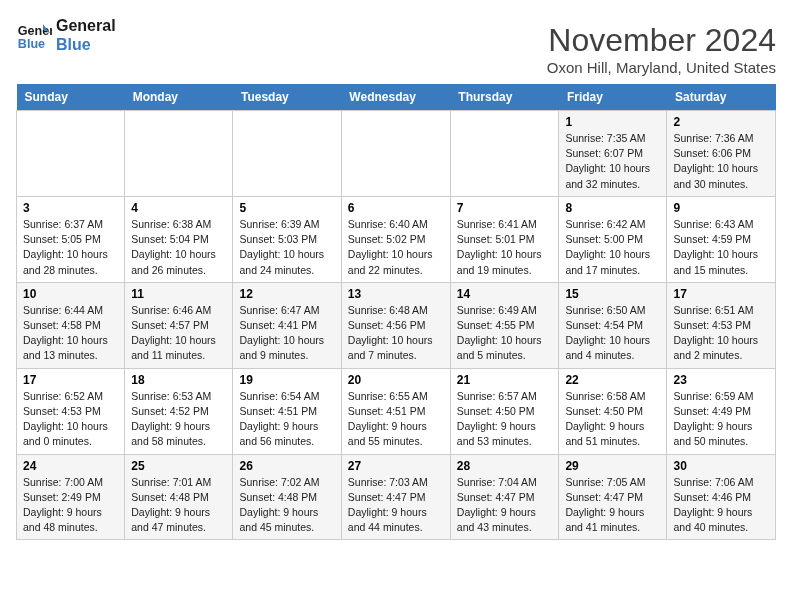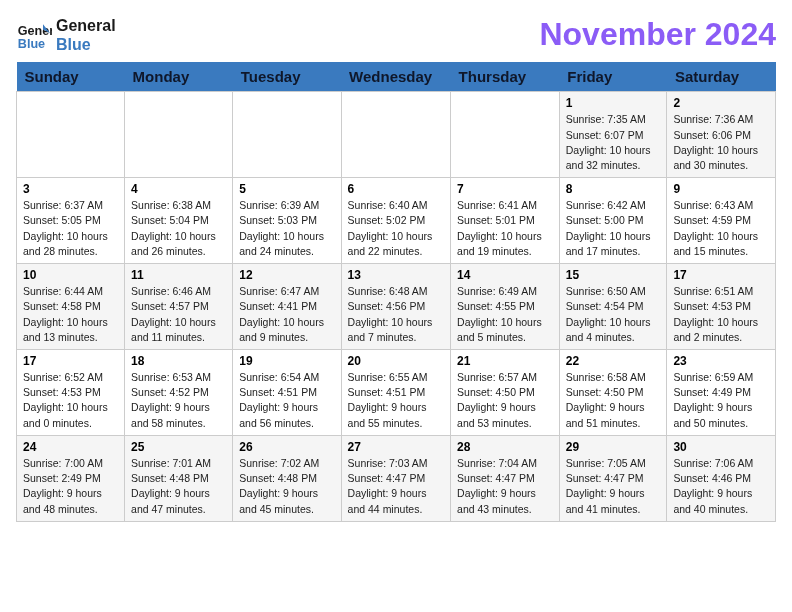--- a/index.html
+++ b/index.html
@@ -23,38 +23,39 @@
     }
     .logo-icon {
       width: 36px;
       height: 36px;
     }
     .title-block {
       text-align: right;
     }
     .month-title {
       font-size: 32px;
-      font-weight: bold;
-      color: #8b5cf6;
+      font-weight: normal;
+      color: #404040;
+      margin-top: 6px;
     }
     .subtitle {
       font-size: 15px;
       color: #444;
     }
     table {
       width: 100%;
       border-collapse: collapse;
       font-size: 11px;
     }
     thead th {
       background-color: #3a7abf;
-      color: #0f172a;
+      color: #ffffff;
       text-align: left;
       padding: 6px 8px;
-      font-size: 15px;
+      font-size: 12px;
       font-weight: bold;
     }
     tbody td {
       border: 1px solid #ccc;
       vertical-align: top;
       padding: 4px 6px;
       width: 110px;
       min-height: 80px;
       background: #fff;
     }
@@ -85,20 +86,21 @@
       <text x="2" y="34" font-size="14" font-weight="bold" fill="#3a7abf">Blue</text>
       <polygon points="30,8 38,18 30,14" fill="#3a7abf"></polygon>
     </svg>
     <div style="display:flex;flex-direction:column;line-height:1.2;">
       <span style="font-size:16px;font-weight:bold;color:#1a1a1a;">General</span>
       <span style="font-size:16px;font-weight:bold;color:#3a7abf;">Blue</span>
     </div>
   </div>
   <div class="title-block">
     <div class="month-title">November 2024</div>
+    <div class="subtitle">Oxon Hill, Maryland, United States</div>
   </div>
 </div>
 
 <table>
   <thead>
     <tr>
     <th>Sunday</th>
         <th>Monday</th>
         <th>Tuesday</th>
         <th>Wednesday</th>

